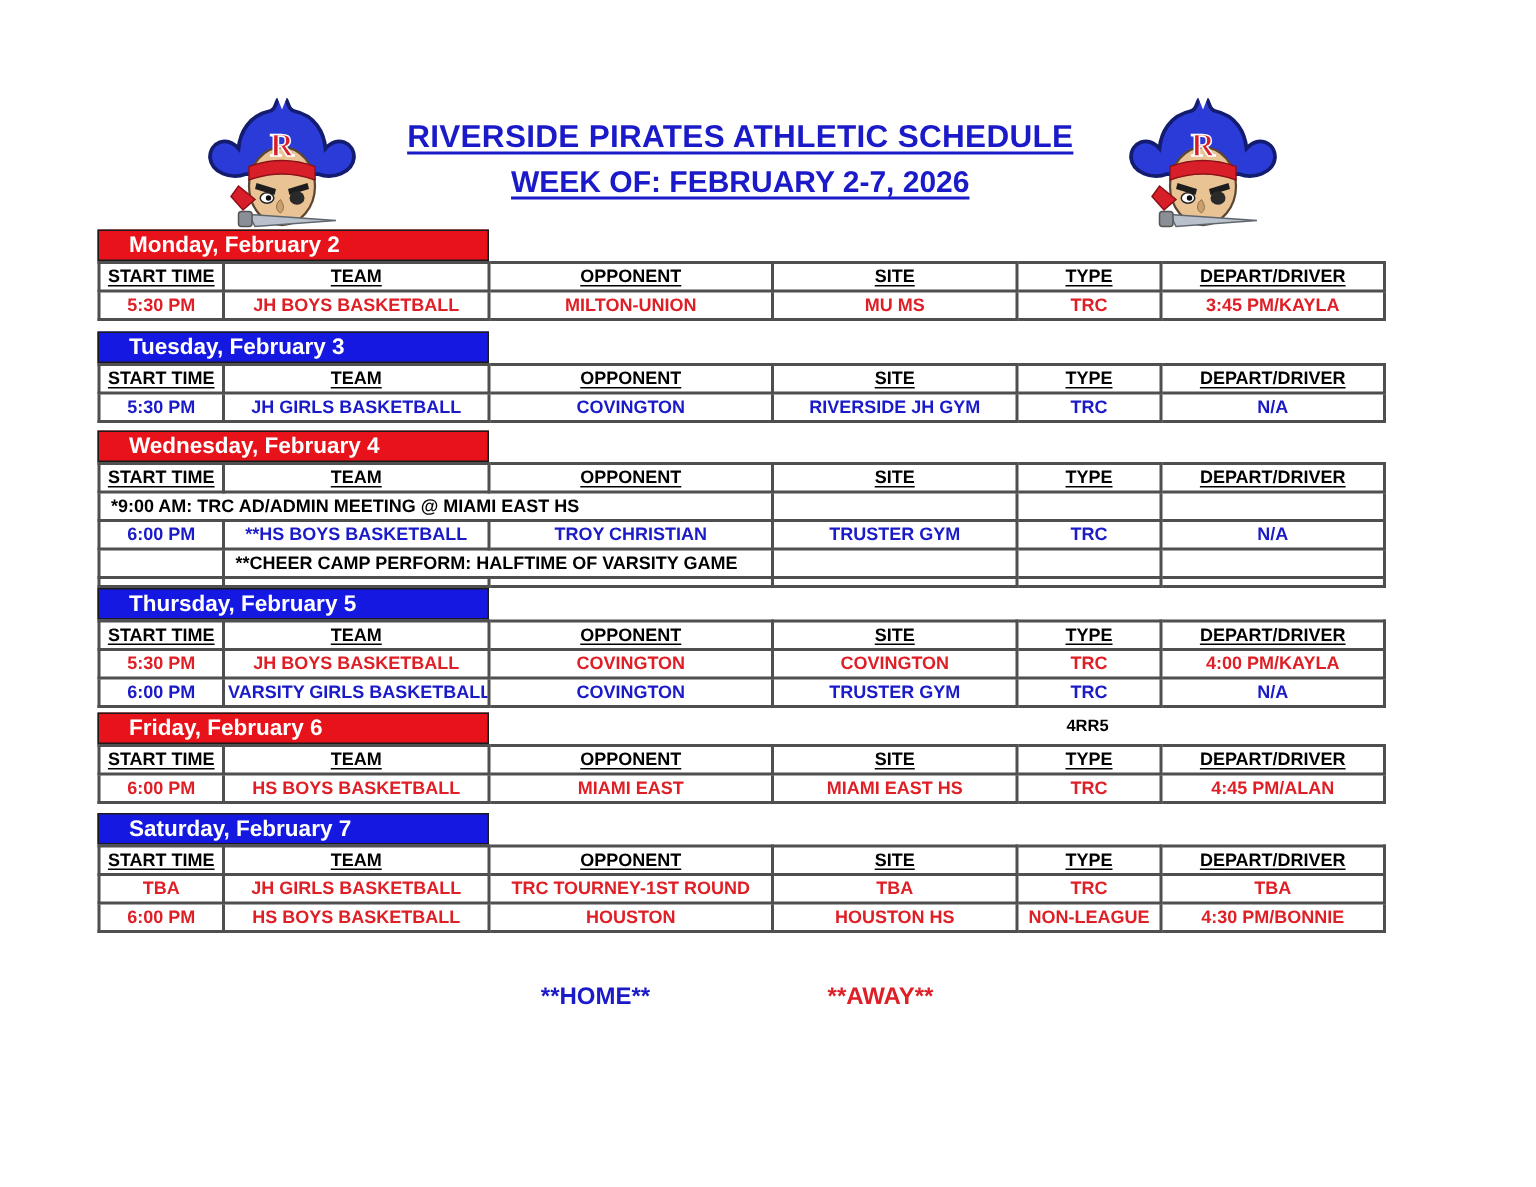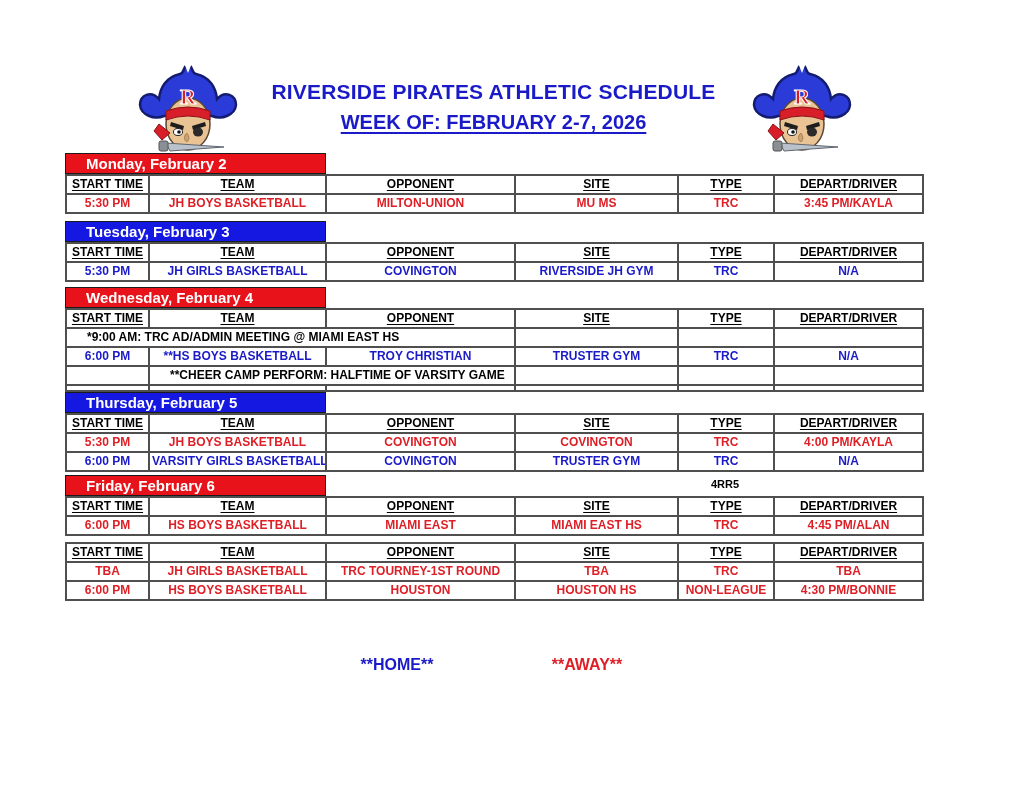--- a/index.html
+++ b/index.html
@@ -2,21 +2,21 @@
 <html style="--bar-red: #E8131A; --bar-blue: #1418E0; --text-red: #DE1F26; --text-blue: #1A1AC8; --title-blue: #1A1AC8; --border: #4F4F4F;"><head>
 <meta charset="utf-8">
 <style>
   html,body{margin:0;padding:0;background:#ffffff;}
   #page{position:relative;width:1024px;height:791px;background:#ffffff;overflow:hidden;
         font-family:"Liberation Sans",sans-serif;font-weight:bold;}
 
   
   .titles{position:absolute;left:65px;top:80px;width:857px;text-align:center;}
   .titles h1{margin:0 0 7px 0;font-size:21px;letter-spacing:.2px;
-             color:var(--title-blue,#1a1ac8);text-underline-offset:3px;}
+             color:var(--title-blue,#1a1ac8);text-decoration:underline;text-underline-offset:3px;}
   .titles h2{margin:0;font-size:20px;color:var(--title-blue,#1a1ac8);
              text-decoration:underline;text-underline-offset:3px;}
 
   
   .logo{position:absolute;top:62px;width:104px;height:94px;}
   .logo.left{left:136px;} .logo.right{left:750px;}
 
   
   .schedule{position:absolute;left:65px;top:153px;width:857px;}
   section.day{position:relative;}
@@ -30,21 +30,21 @@
 
   table.sched{table-layout:fixed;width:857px;border-collapse:collapse;}
   .w0{width:83px;} .w1{width:177px;} .w2{width:189px;} .w3{width:163px;} .w4{width:96px;} .w5{width:149px;}
   .sched th,.sched td{border:2px solid var(--border,#4f4f4f);height:15px;line-height:15px;
        padding:1px 2px;text-align:center;font-size:12px;font-weight:bold;
        overflow:hidden;white-space:nowrap;}
   .sched th{color:#000;text-decoration:underline;text-underline-offset:2px;}
   .c-red td{color:var(--text-red,#de1f26);}
   .c-blue td{color:var(--text-blue,#1a1ac8);}
   .c-black td{color:#000;}
-  td.ta-l{text-align:left;padding-left:20px;}
+  td.ta-l{text-align:left;padding-left:7px;}
   tr.spacer td{height:4px;line-height:4px;padding:0;}
 
   .side-note{position:absolute;left:612px;top:3px;width:96px;text-align:center;
              font-size:11px;color:#000;}
 
   
   .legend{position:absolute;left:65px;top:656px;width:857px;height:22px;font-size:16px;}
   .legend .home{position:absolute;left:332px;transform:translateX(-50%);color:var(--text-blue,#1a1ac8);}
   .legend .away{position:absolute;left:522px;transform:translateX(-50%);color:var(--text-red,#de1f26);}
 </style>
@@ -278,20 +278,21 @@
           <td>MIAMI EAST</td>
           <td>MIAMI EAST HS</td>
           <td>TRC</td>
           <td>4:45 PM/ALAN</td>
         </tr>
       </tbody>
         </table>
     </section>
 
     <section class="day m0">
+      <div class="bar bar-blue">Saturday, February 7</div>
       <table class="sched">
         <colgroup>
             <col class="w0">
             <col class="w1">
             <col class="w2">
             <col class="w3">
             <col class="w4">
             <col class="w5">
           </colgroup>
         <tbody>

